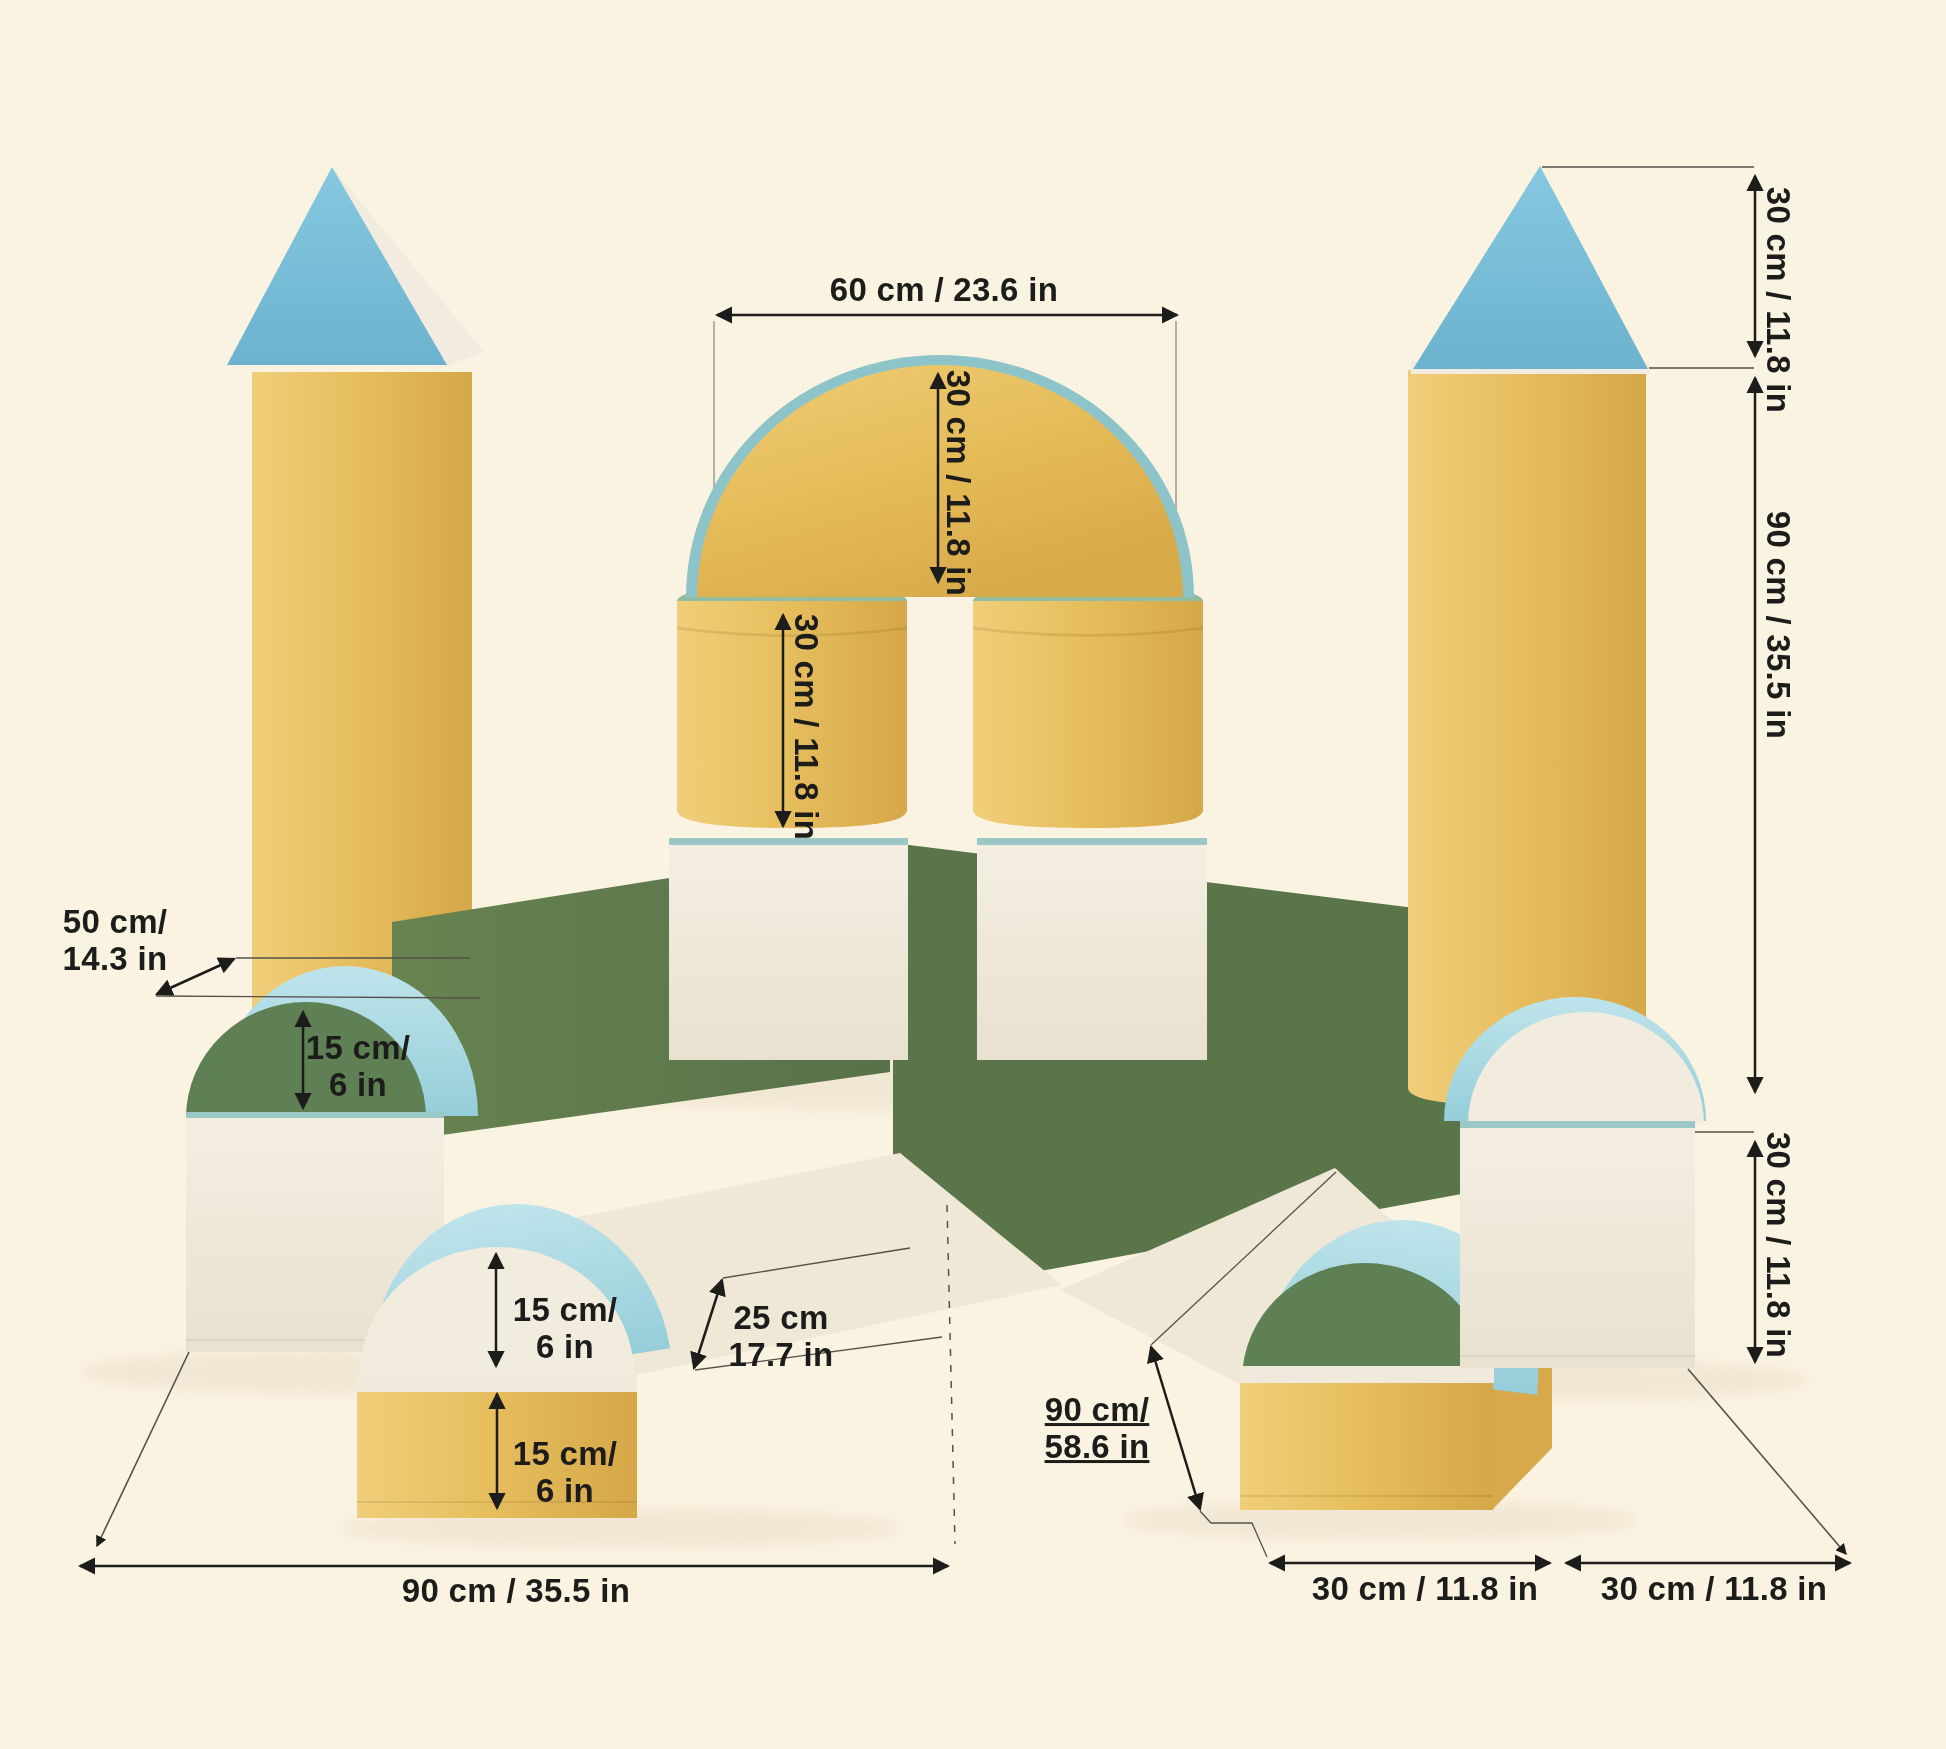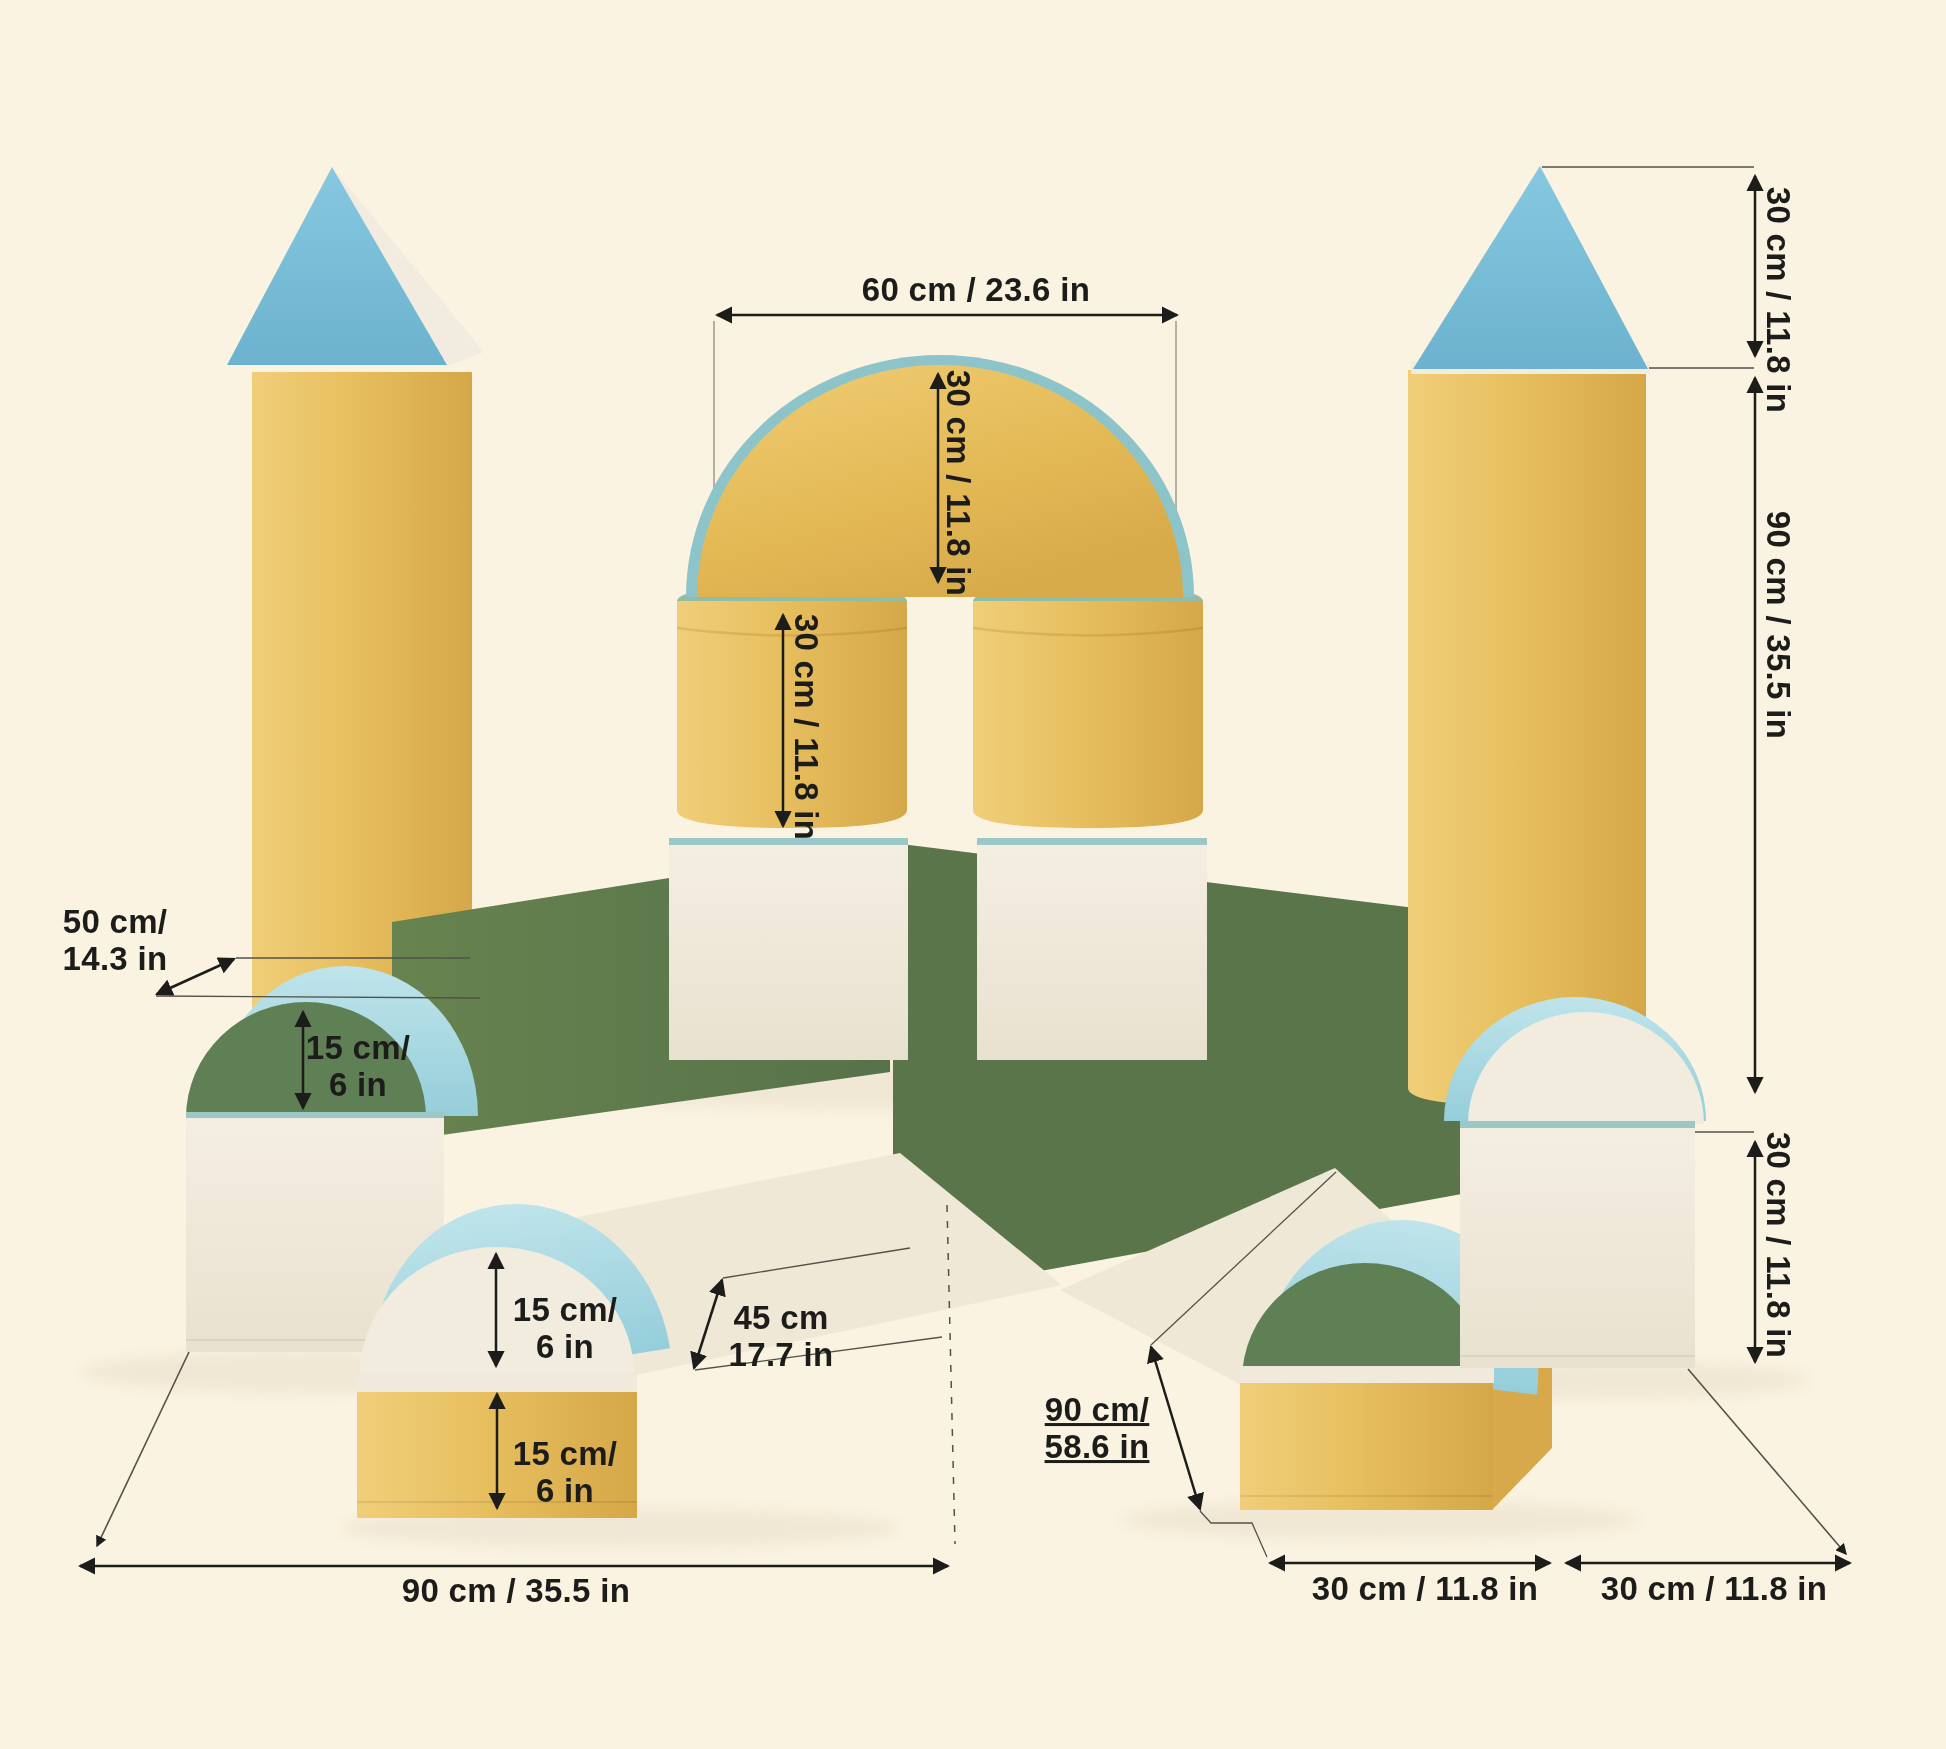--- a/index.html
+++ b/index.html
@@ -9,21 +9,21 @@
   }
   .stage svg{position:absolute;left:0;top:0;}
   .lbl{
     position:absolute;transform:translate(-50%,-50%);
     font-weight:700;font-size:33px;line-height:1.12;letter-spacing:.3px;
     color:#1c1c1a;text-align:center;white-space:nowrap;z-index:5;
   }
   .lbl.rot{transform:translate(-50%,-50%) rotate(90deg);}
   .lbl .line{display:block;}
   
-  .d1 {left:944px; top:290px;margin-left:32px;}
+  .d1 {left:944px; top:290px;}
   .d2 {left:958px; top:483px;}
   .d3 {left:806px; top:727px;}
   .d4 {left:115px; top:941px;}
   .d5 {left:358px; top:1067px;}
   .d6 {left:565px; top:1329px;}
   .d7 {left:565px; top:1473px;}
   .d8 {left:781px; top:1337px;}
   .d9 {left:1097px;top:1429px;text-decoration:underline;}
   .d10{left:516px; top:1591px;}
   .d11{left:1425px;top:1589px;}
@@ -204,21 +204,21 @@
   </div>
   <div class="lbl d6">
     <span class="line">15 cm/</span>
     <span class="line">6 in</span>
   </div>
   <div class="lbl d7">
     <span class="line">15 cm/</span>
     <span class="line">6 in</span>
   </div>
   <div class="lbl d8">
-    <span class="line">45 cm</span>
+    <span class="line">25 cm</span>
     <span class="line">17.7 in</span>
   </div>
   <div class="lbl d9">
     <span class="line">90 cm/</span>
     <span class="line">58.6 in</span>
   </div>
   <div class="lbl d10">90 cm / 35.5 in</div>
   <div class="lbl d11">30 cm / 11.8 in</div>
   <div class="lbl d12">30 cm / 11.8 in</div>
   <div class="lbl rot d13">30 cm / 11.8 in</div>

